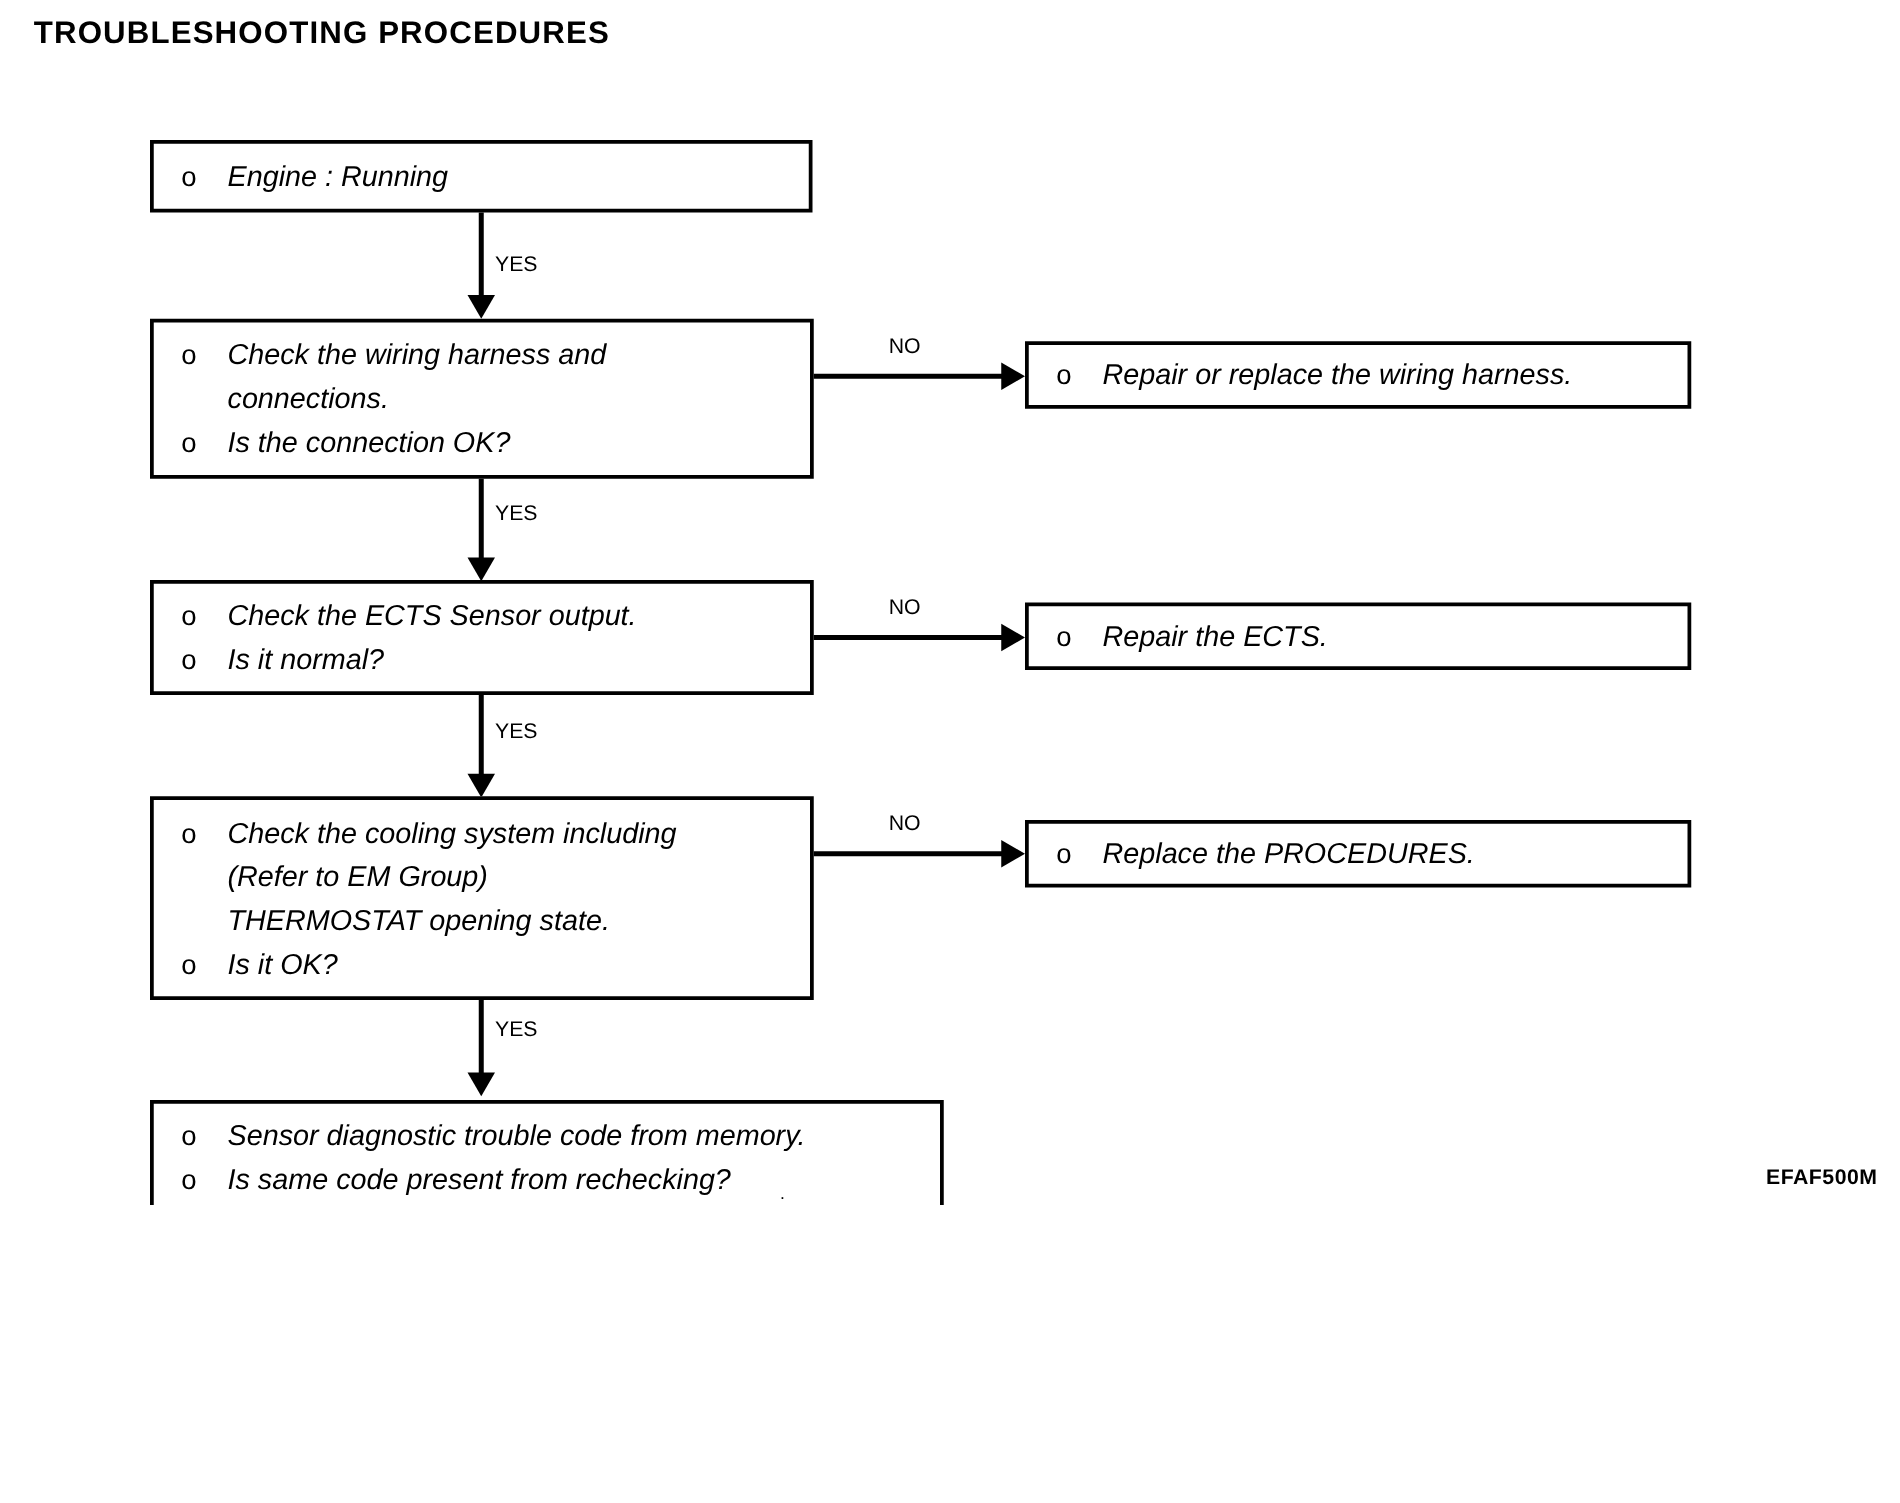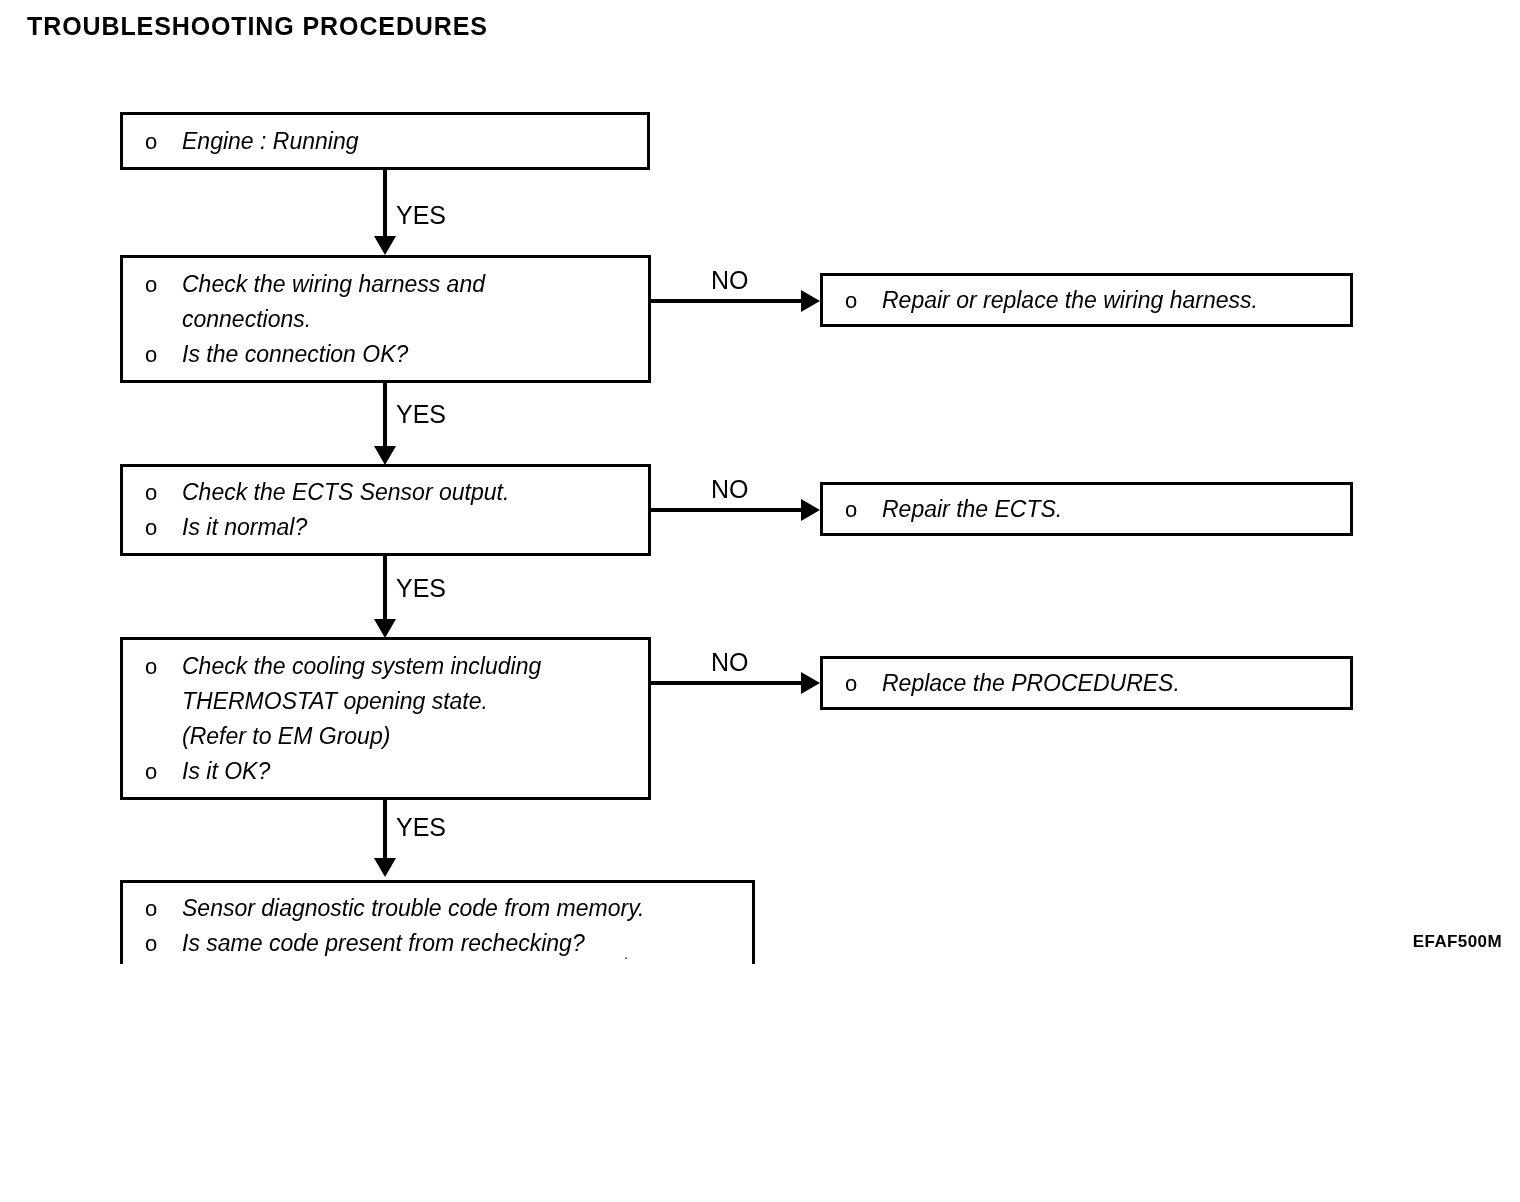--- a/index.html
+++ b/index.html
@@ -85,21 +85,21 @@
   .arrow-right {
     position: absolute;
     width: 0;
     height: 0;
     border-top: 11px solid transparent;
     border-bottom: 11px solid transparent;
     border-left: 19px solid #000000;
   }
   .edge-label {
     position: absolute;
-    font-size: 25px;
+    font-size: 17px;
     line-height: 1;
     white-space: nowrap;
   }
   
   #figure-code {
     position: absolute;
     right: 18px;
     bottom: 12px;
     font-size: 17px;
     font-weight: bold;
@@ -198,25 +198,25 @@
   <div class="edge-label" style="left:396px; top:576px;">YES</div>
 
   <div class="flow-box" style="left:120px; top:637px; width:531px; height:163px;">
     <div class="box-lines">
       <div class="box-line">
         <span class="bullet">o</span>
         <span class="line-text">Check the cooling system including</span>
       </div>
       <div class="box-line">
         <span class="bullet blank">&nbsp;</span>
+        <span class="line-text">(Refer to EM Group)</span>
+      </div>
+      <div class="box-line">
+        <span class="bullet blank">&nbsp;</span>
         <span class="line-text">THERMOSTAT opening state.</span>
-      </div>
-      <div class="box-line">
-        <span class="bullet blank">&nbsp;</span>
-        <span class="line-text">(Refer to EM Group)</span>
       </div>
       <div class="box-line">
         <span class="bullet">o</span>
         <span class="line-text">Is it OK?</span>
       </div>
     </div>
   </div>
 
   <div class="h-line" style="left:651px; top:681px; width:155px;"></div>
   <div class="arrow-right" style="left:801px; top:672px;"></div>

